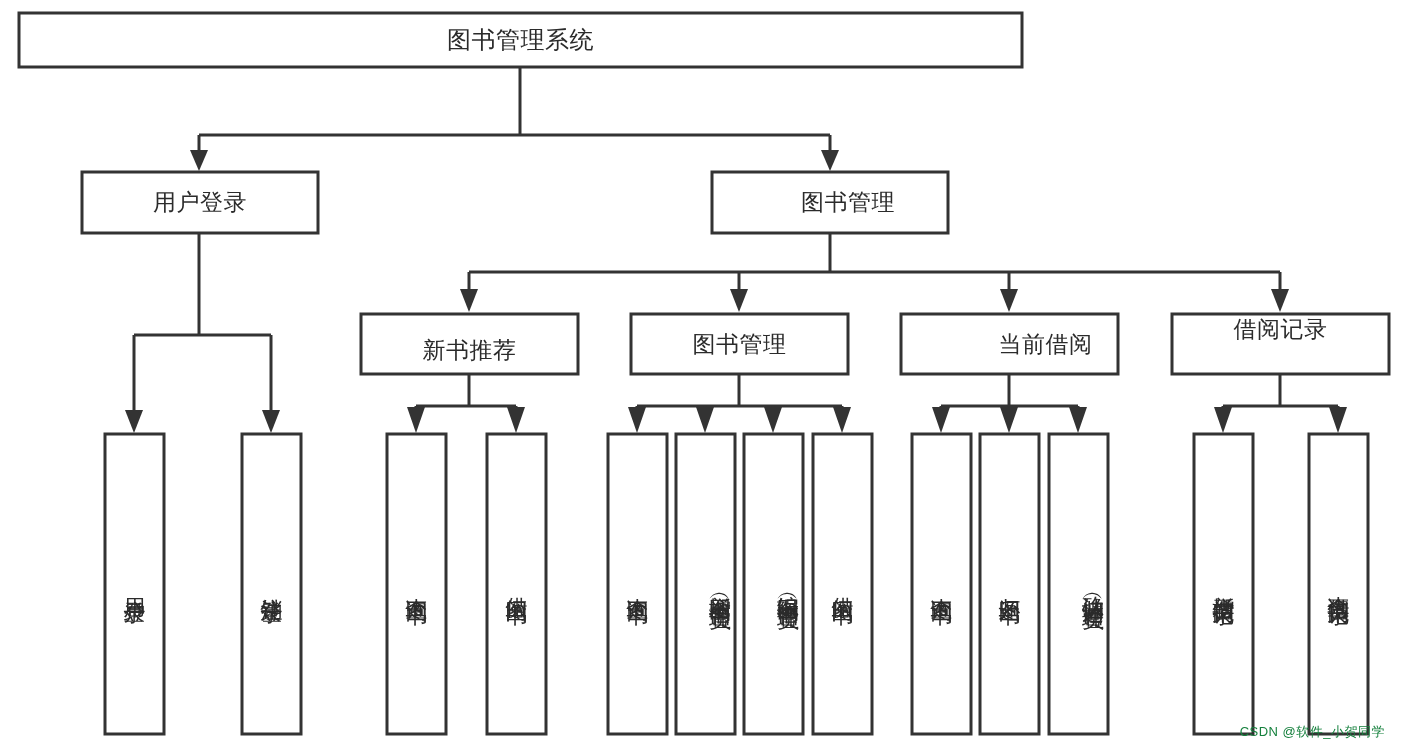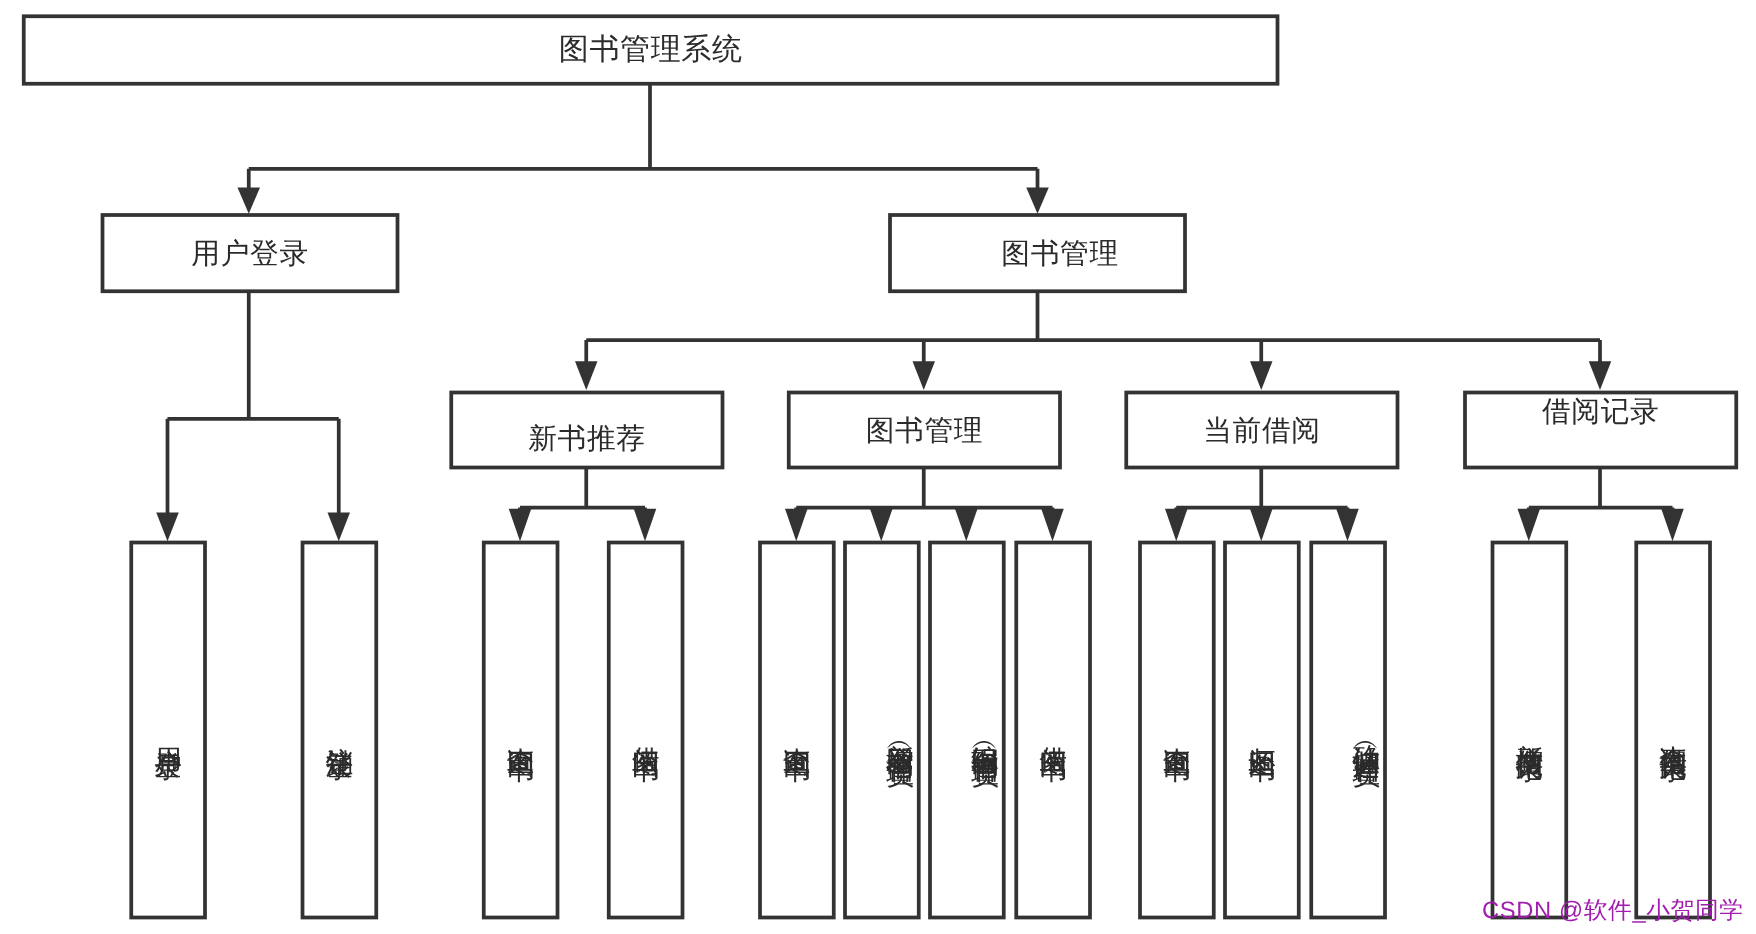--- a/index.html
+++ b/index.html
@@ -63,24 +63,24 @@
     letter-spacing: 2px;
     writing-mode: vertical-rl;
     text-orientation: upright;
     pointer-events: none;
   }
   .title-label {
     font-size: 24px;
   }
   .watermark {
     position: absolute;
-    right: 10px;
+    right: 20px;
     bottom: 6px;
-    color: #a21caf;
-    font-size: 19px;
+    color: #15803d;
+    font-size: 13px;
     letter-spacing: 0.5px;
     white-space: nowrap;
     pointer-events: none;
   }
 </style>
 </head>
 <body>
 
 <div id="diagram-root">
 
@@ -177,21 +177,21 @@
 
   </svg>
 
   <div class="node-label-h title-label" style="left:19px; top:13px; width:1003px; height:54px;">图书管理系统</div>
 
   <div class="node-label-h" style="left:82px; top:172px; width:236px; height:61px;">用户登录</div>
   <div class="node-label-h" style="left:712px; top:172px; width:272px; height:61px;">图书管理</div>
 
   <div class="node-label-h" style="left:361px; top:314px; width:217px; height:72px;">新书推荐</div>
   <div class="node-label-h" style="left:631px; top:314px; width:217px; height:60px;">图书管理</div>
-  <div class="node-label-h" style="left:901px; top:314px; width:217px; height:60px;">当前借阅</div>
+  <div class="node-label-h" style="left:901px; top:314px; width:217px; height:60px;padding-left:36px;">当前借阅</div>
   <div class="node-label-h" style="left:1172px; top:299px; width:217px; height:60px;">借阅记录</div>
 
   <div class="node-label-v" style="left:105px; top:434px; width:59px; height:300px;">用户登录</div>
   <div class="node-label-v" style="left:242px; top:434px; width:59px; height:300px;">注销登录</div>
 
   <div class="node-label-v" style="left:387px; top:434px; width:59px; height:300px;">查询图书</div>
   <div class="node-label-v" style="left:487px; top:434px; width:59px; height:300px;">借阅图书</div>
 
   <div class="node-label-v" style="left:608px; top:434px; width:59px; height:300px;">查询图书</div>
   <div class="node-label-v" style="left:676px; top:434px; width:59px; height:300px; align-items:flex-start; padding-top:6px; box-sizing:border-box;">新增图书（管理员）</div>

